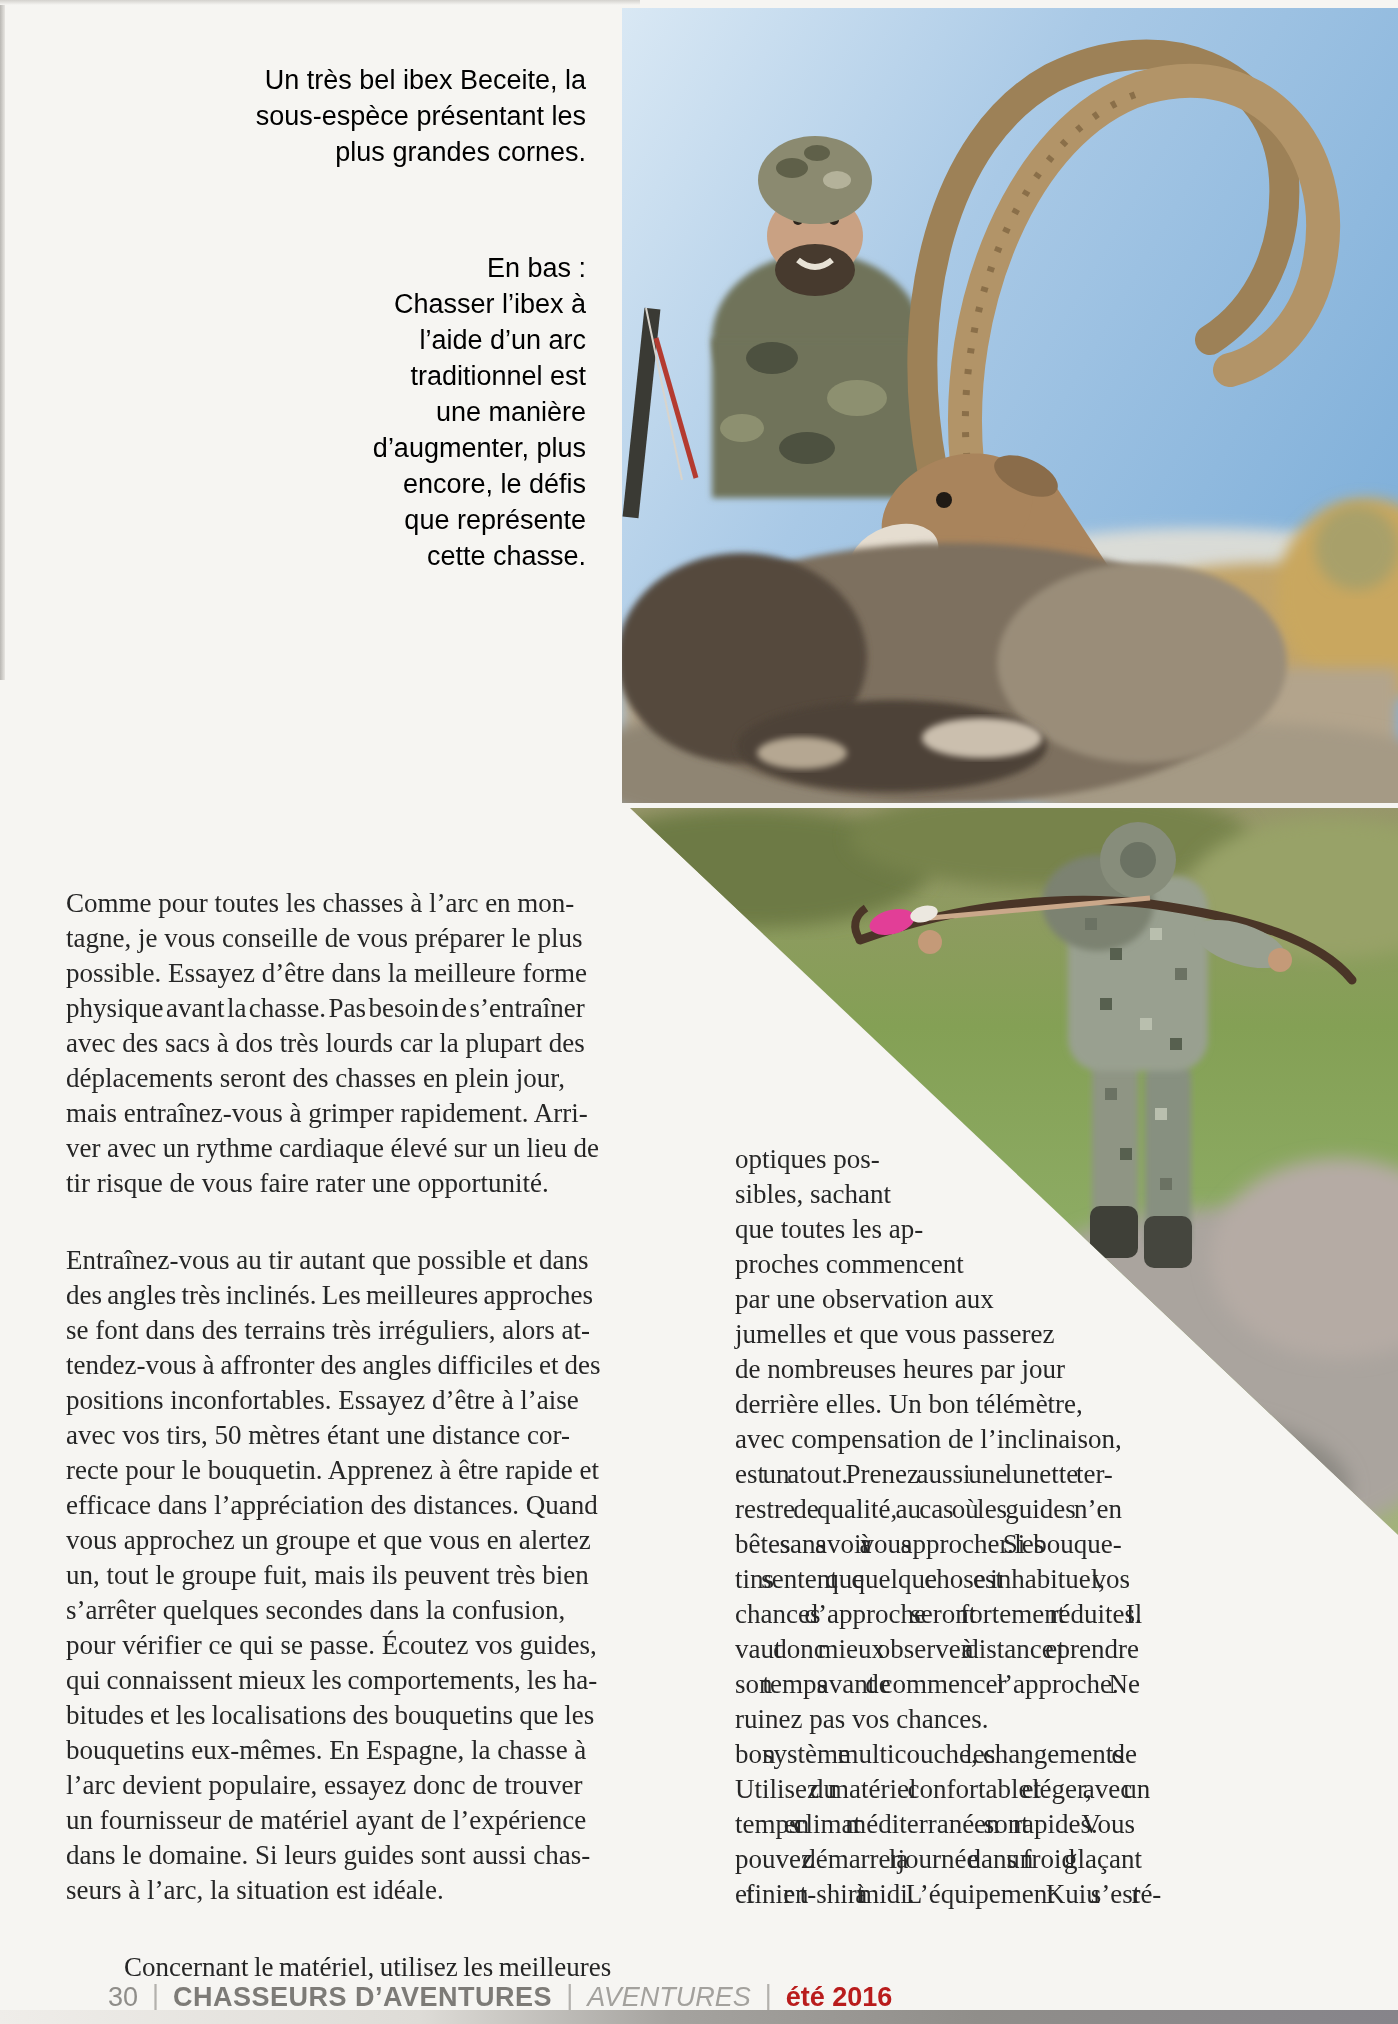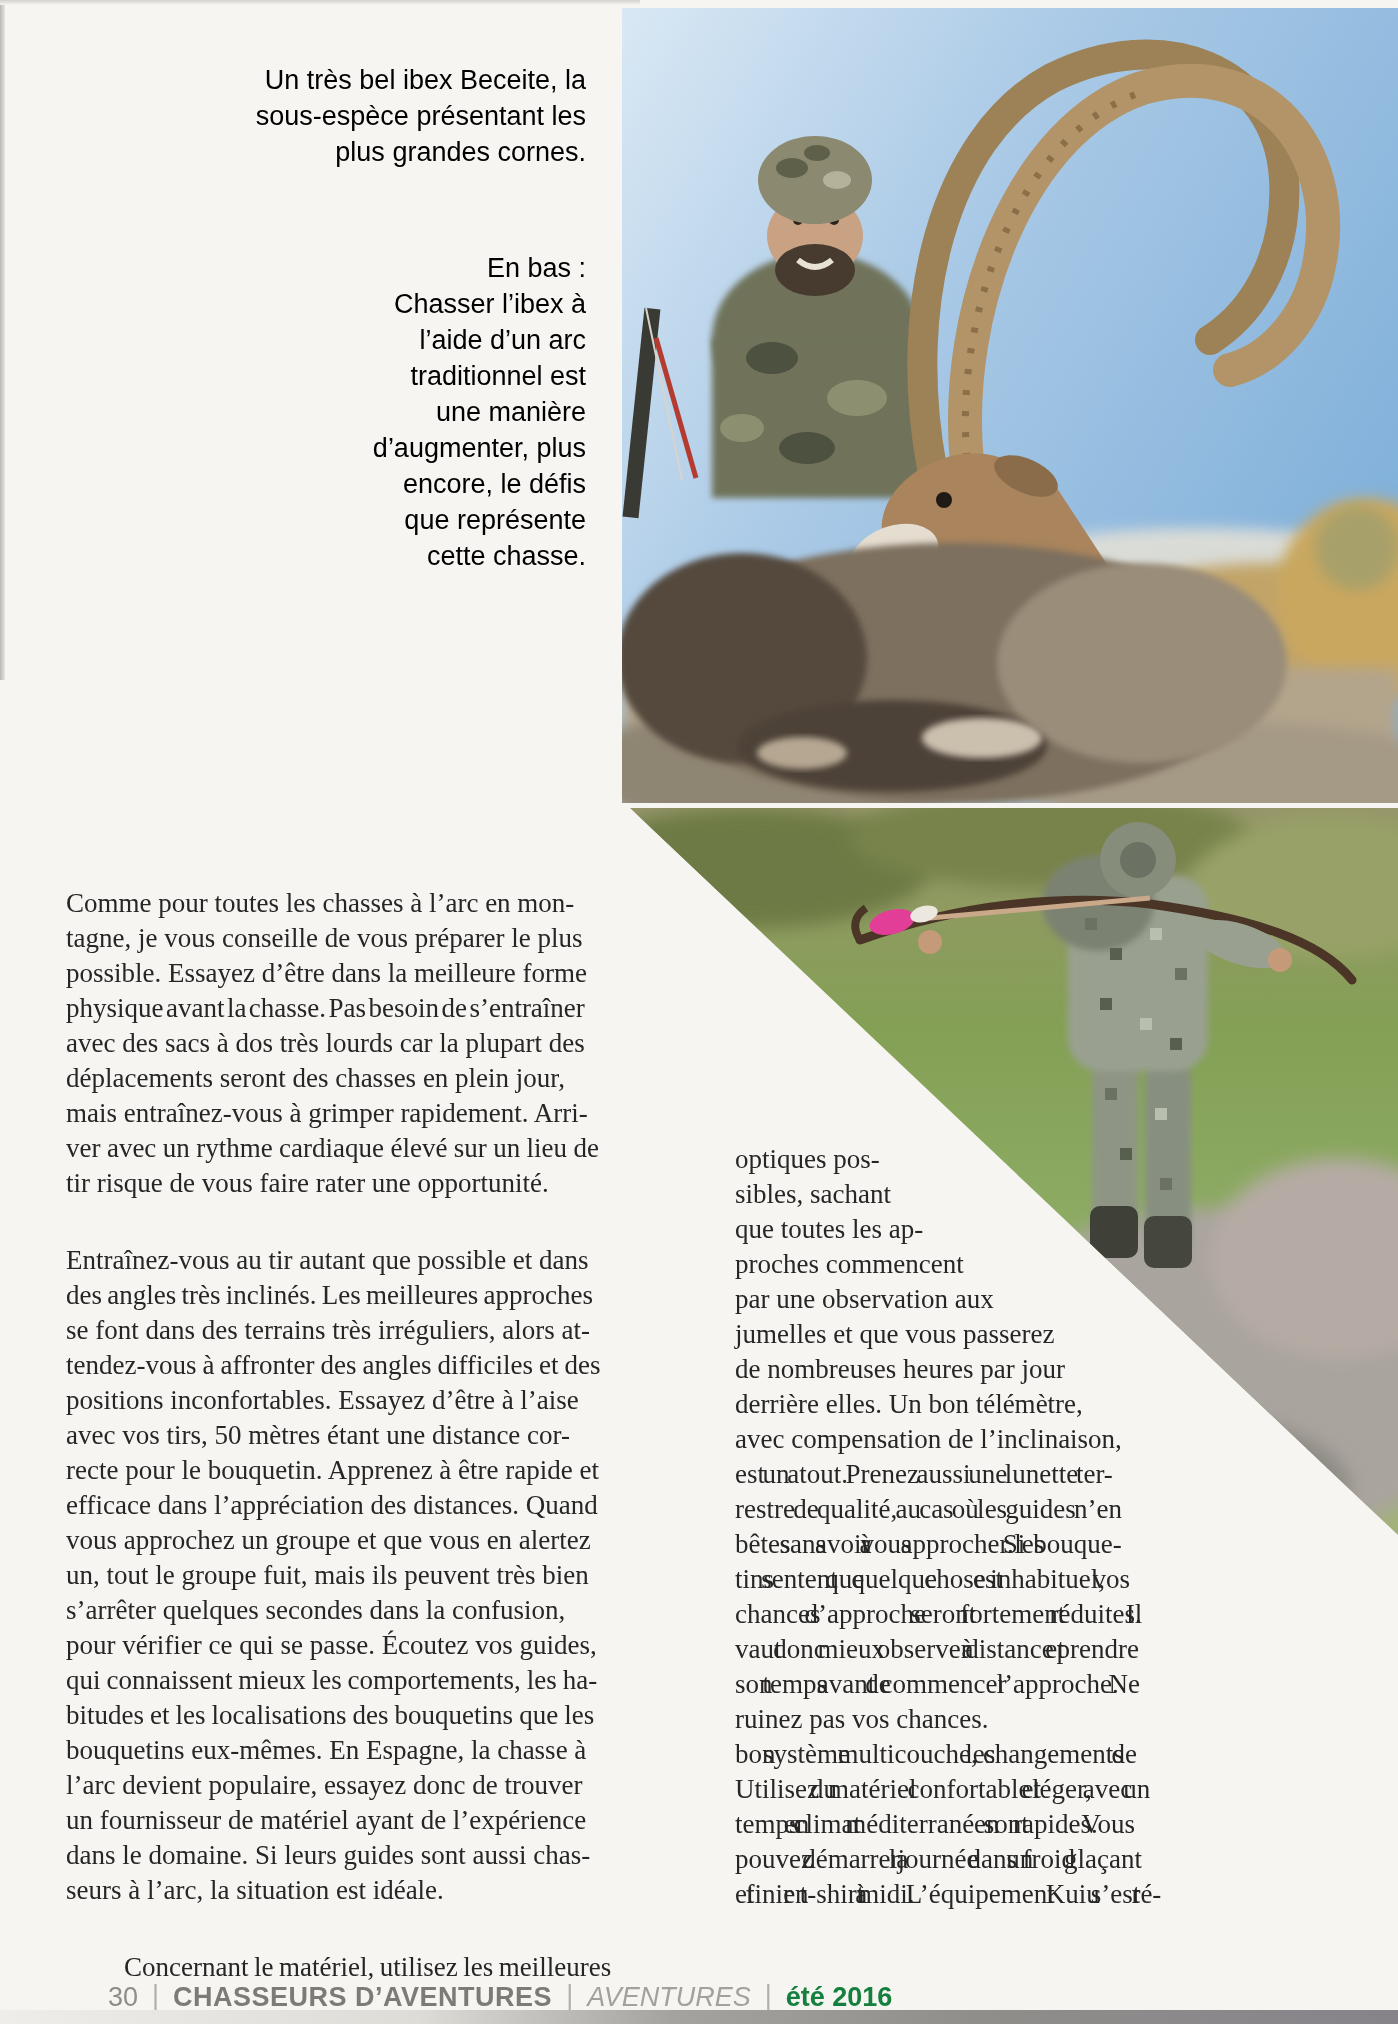--- a/index.html
+++ b/index.html
@@ -35,21 +35,21 @@
   .tl{white-space:nowrap;height:35px;font-family:Liberation Serif, serif;}
   .para{margin:0;}
   .col-left .para + .para{margin-top:42px;}
   
   .footer{position:absolute;left:108px;top:1980px;height:34px;
     display:flex;align-items:center;gap:14px;font-size:27px;}
   .footer .pn{color:#8f8d89;}
   .footer .sep{color:#b3b1ad;font-weight:200;transform:scaleY(1.25);}
   .footer .mag{font-weight:bold;color:#7d7b77;letter-spacing:.5px;}
   .footer .sec{font-style:italic;color:#a3a19d;}
-  .footer .iss{font-weight:bold;color:#15803d;}
+  .footer .iss{font-weight:bold;color:#b91c1c;}
 </style>
 </head>
 <body>
 
 <div class="page">
 
   <div class="edge-left"></div>
   <div class="edge-top"></div>
 
   <div class="photo photo-top">

